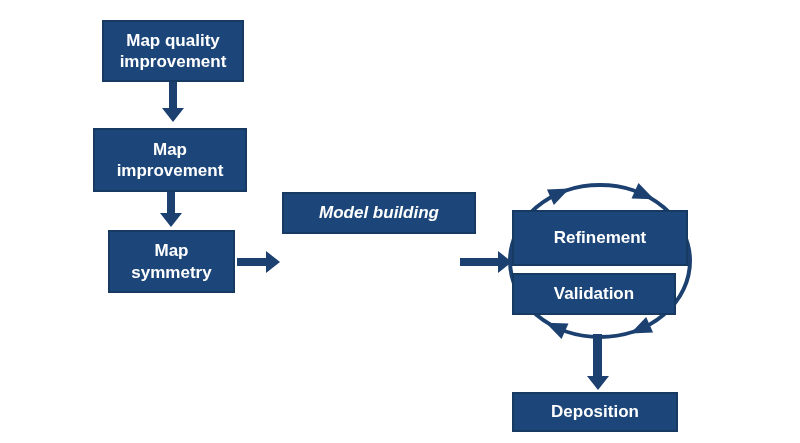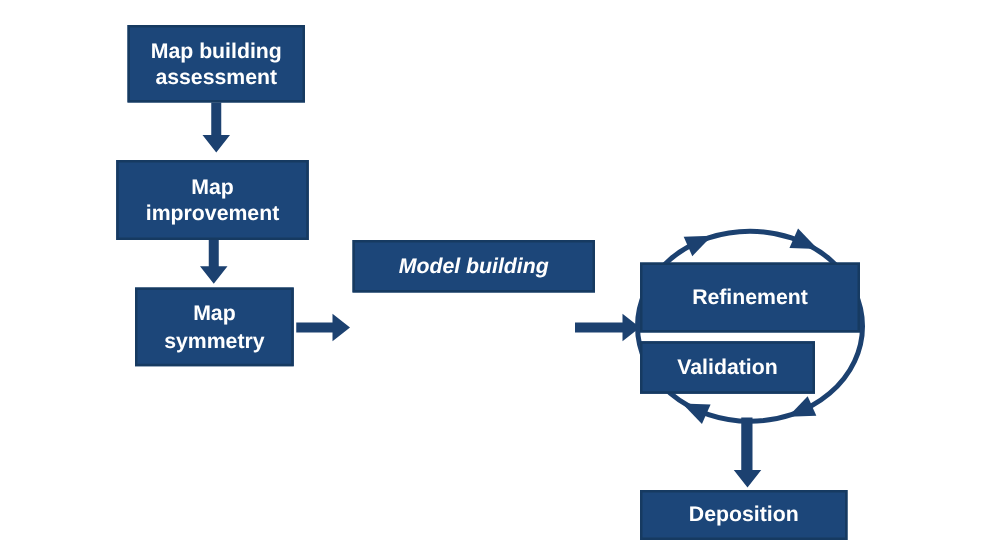--- a/index.html
+++ b/index.html
@@ -25,21 +25,21 @@
     color:var(--text,#ffffff);
     font-weight:700;font-size:17px;line-height:1.25;
     padding:2px 6px;
   }
   .b1{left:102px;top:20px;width:142px;height:62px;}
   .b2{left:93px;top:128px;width:154px;height:64px;}
   .b3{left:108px;top:230px;width:127px;height:63px;}
   .b4{left:282px;top:192px;width:194px;height:42px;font-style:italic;}
   .b5{left:282px;top:273px;width:178px;height:42px;}
   .b6{left:512px;top:210px;width:176px;height:56px;}
-  .b7{left:512px;top:273px;width:140px;height:42px;}
+  .b7{left:512px;top:273px;width:164px;height:42px;}
   .b8{left:512px;top:392px;width:166px;height:40px;}
 </style>
 </head>
 <body>
 
 <div class="canvas">
 
   <svg class="arrow-layer" viewBox="0 0 800 443" aria-hidden="true">
 
     <ellipse class="cycle-ring" cx="600" cy="261" rx="90" ry="76"></ellipse>
@@ -49,21 +49,21 @@
     <path class="cycle-head" d="M13 0 L-8 -8.5 L-8 8.5 Z" transform="translate(557.7,328.1) rotate(204)"></path>
 
     <path class="flow-arrow" d="M169 82 L177 82 L177 108 L184 108 L173 122 L162 108 L169 108 Z"></path>
     <path class="flow-arrow" d="M167 188 L175 188 L175 213 L182 213 L171 227 L160 213 L167 213 Z"></path>
     <path class="flow-arrow" d="M237 258 L266 258 L266 251 L280 262 L266 273 L266 266 L237 266 Z"></path>
     <path class="flow-arrow" d="M460 258 L498 258 L498 251 L512 262 L498 273 L498 266 L460 266 Z"></path>
     <path class="flow-arrow" d="M593 334 L602 334 L602 376 L609 376 L598 390 L587 376 L593 376 Z"></path>
   </svg>
 
   <div class="box b1">
-    <span>Map building assessment</span>
+    <span>Map quality improvement</span>
   </div>
   <div class="box b2">
     <span>Map improvement</span>
   </div>
   <div class="box b3">
     <span>Map symmetry</span>
   </div>
   <div class="box b4">
     <span>Model building</span>
   </div>

